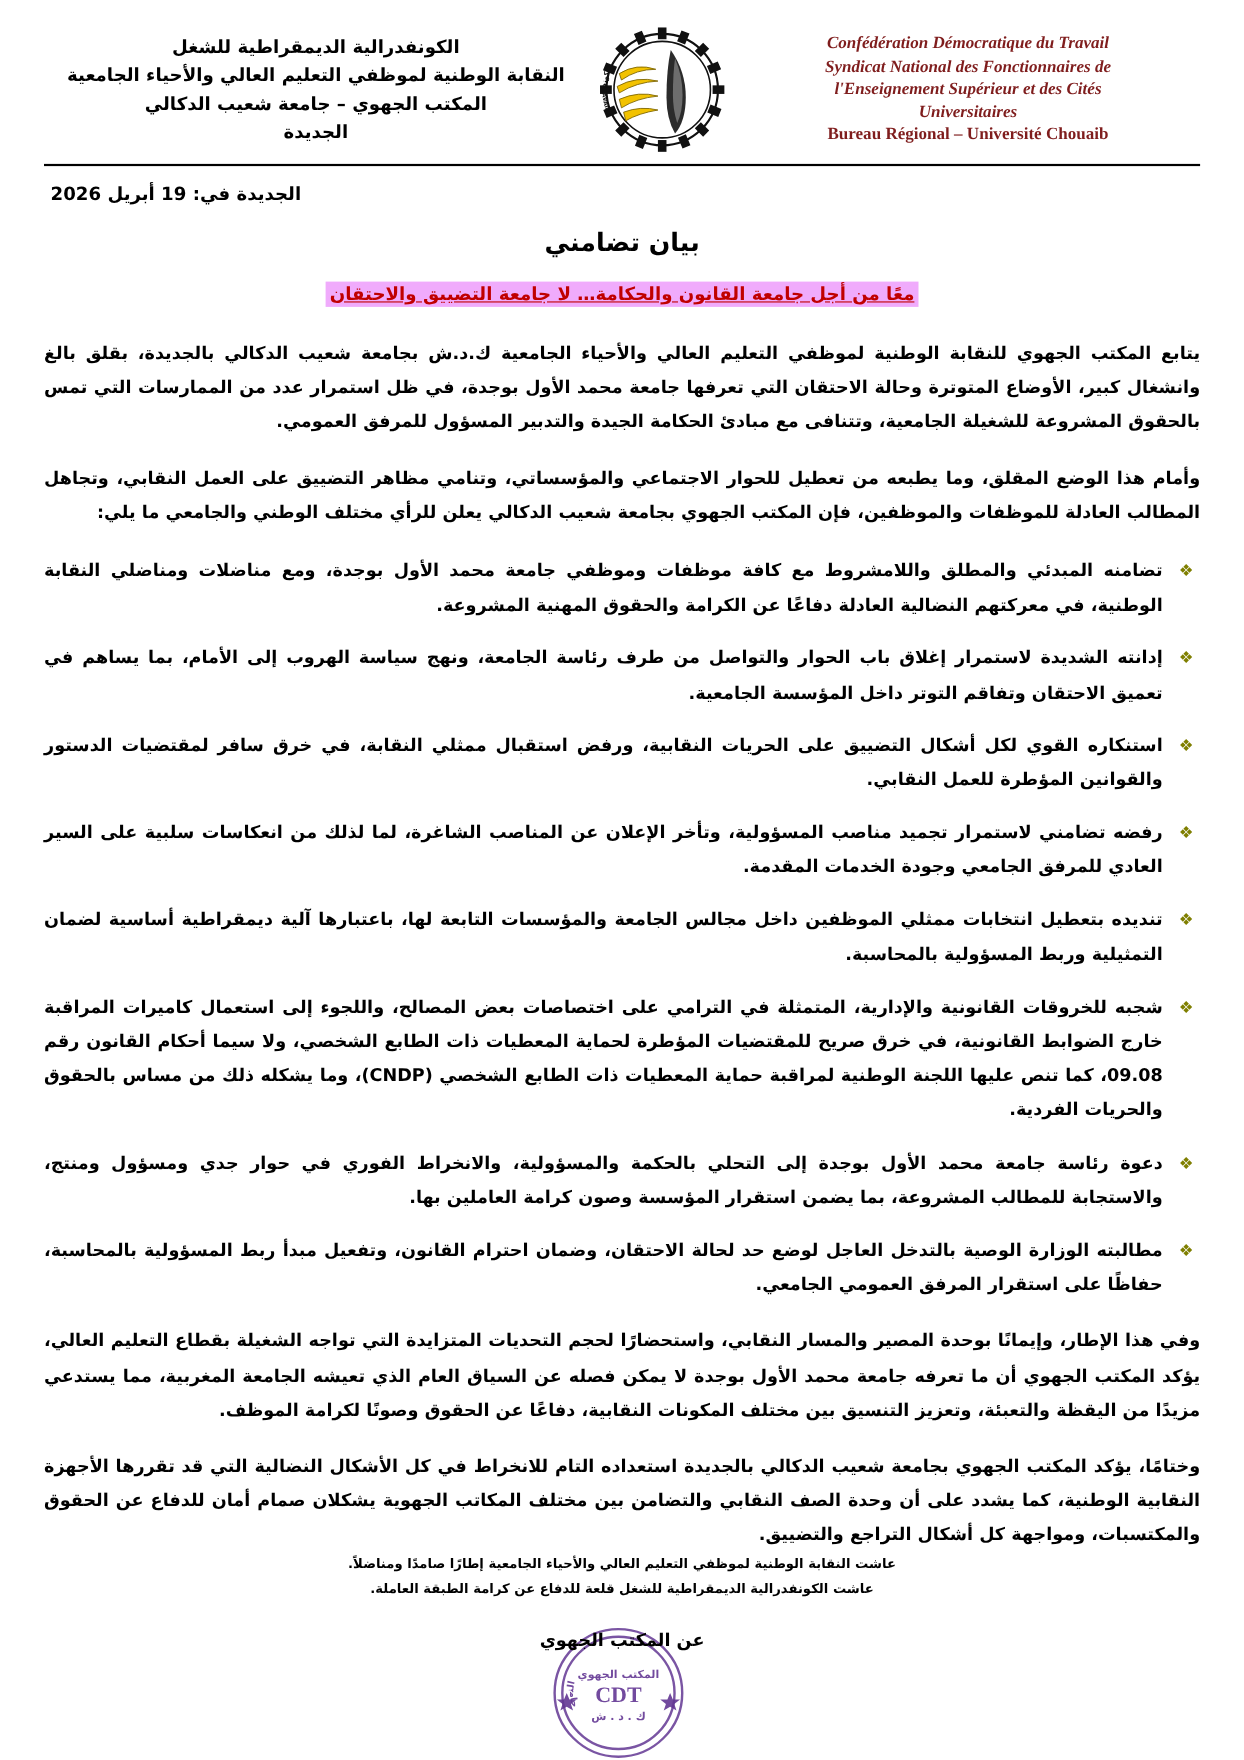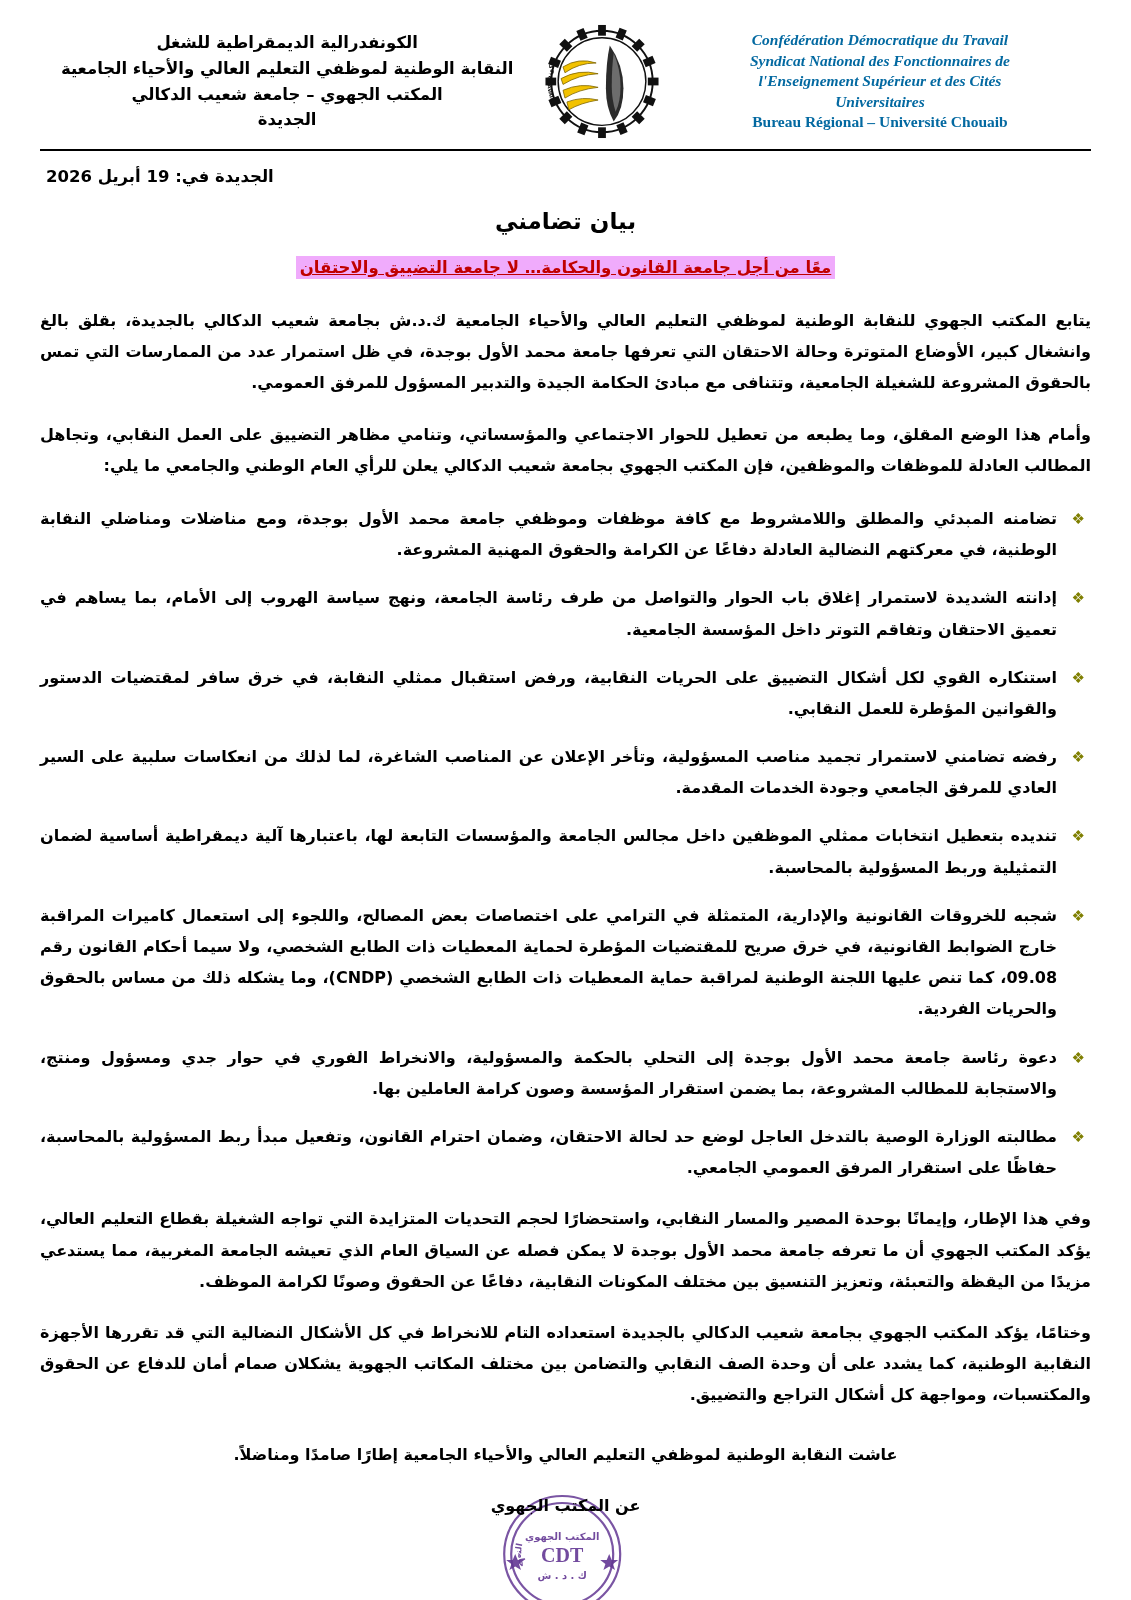--- a/index.html
+++ b/index.html
@@ -33,21 +33,21 @@
   }
   .header-left {
     width: 39%;
     text-align: center;
     direction: ltr;
     font-family: "Liberation Serif", serif;
     font-weight: bold;
     font-style: italic;
     font-size: 15.5px;
     line-height: 1.33;
-    color: #0369a1;
+    color: #7f1d1d;
   }
   .header-left .plain {
     font-style: normal;
   }
   .header-right {
     width: 46%;
     text-align: center;
     direction: rtl;
     font-family: "DejaVu Sans", sans-serif;
     font-weight: bold;
@@ -129,23 +129,22 @@
     position: absolute;
     right: 6px;
     top: 2px;
     color: #7f7f00;
     font-size: 15px;
     line-height: 1.9;
   }
 
   
   .closing {
-    margin-top: 30px;
-    text-align: center;
-    font-size: 16px;
+    text-align: center;
+    font-size: 12px;
     font-weight: bold;
     line-height: 1.85;
   }
   .signature {
     margin-top: 26px;
     text-align: center;
     font-size: 16px;
     font-weight: bold;
     position: relative;
     height: 150px;
@@ -243,21 +242,21 @@
 
   <div class="date-line">الجديدة في: 19 أبريل 2026</div>
 
   <div class="doc-title">بيان تضامني</div>
 
   <div class="slogan-wrap">
     <span class="slogan">معًا من أجل جامعة القانون والحكامة… لا جامعة التضييق والاحتقان</span>
   </div>
 
   <div class="para first">يتابع المكتب الجهوي للنقابة الوطنية لموظفي التعليم العالي والأحياء الجامعية ك.د.ش بجامعة شعيب الدكالي بالجديدة، بقلق بالغ وانشغال كبير، الأوضاع المتوترة وحالة الاحتقان التي تعرفها جامعة محمد الأول بوجدة، في ظل استمرار عدد من الممارسات التي تمس بالحقوق المشروعة للشغيلة الجامعية، وتتنافى مع مبادئ الحكامة الجيدة والتدبير المسؤول للمرفق العمومي.</div>
-  <div class="para">وأمام هذا الوضع المقلق، وما يطبعه من تعطيل للحوار الاجتماعي والمؤسساتي، وتنامي مظاهر التضييق على العمل النقابي، وتجاهل المطالب العادلة للموظفات والموظفين، فإن المكتب الجهوي بجامعة شعيب الدكالي يعلن للرأي العام الوطني والجامعي ما يلي:</div>
+  <div class="para">وأمام هذا الوضع المقلق، وما يطبعه من تعطيل للحوار الاجتماعي والمؤسساتي، وتنامي مظاهر التضييق على العمل النقابي، وتجاهل المطالب العادلة للموظفات والموظفين، فإن المكتب الجهوي بجامعة شعيب الدكالي يعلن للرأي مختلف الوطني والجامعي ما يلي:</div>
 
   <ul class="points">
     <li>
       <span class="bullet">❖</span>
       <span>تضامنه المبدئي والمطلق واللامشروط مع كافة موظفات وموظفي جامعة محمد الأول بوجدة، ومع مناضلات ومناضلي النقابة الوطنية، في معركتهم النضالية العادلة دفاعًا عن الكرامة والحقوق المهنية المشروعة.</span>
     </li>
     <li>
       <span class="bullet">❖</span>
       <span>إدانته الشديدة لاستمرار إغلاق باب الحوار والتواصل من طرف رئاسة الجامعة، ونهج سياسة الهروب إلى الأمام، بما يساهم في تعميق الاحتقان وتفاقم التوتر داخل المؤسسة الجامعية.</span>
     </li>
@@ -285,20 +284,21 @@
       <span class="bullet">❖</span>
       <span>مطالبته الوزارة الوصية بالتدخل العاجل لوضع حد لحالة الاحتقان، وضمان احترام القانون، وتفعيل مبدأ ربط المسؤولية بالمحاسبة، حفاظًا على استقرار المرفق العمومي الجامعي.</span>
     </li>
   </ul>
 
   <div class="para">وفي هذا الإطار، وإيمانًا بوحدة المصير والمسار النقابي، واستحضارًا لحجم التحديات المتزايدة التي تواجه الشغيلة بقطاع التعليم العالي، يؤكد المكتب الجهوي أن ما تعرفه جامعة محمد الأول بوجدة لا يمكن فصله عن السياق العام الذي تعيشه الجامعة المغربية، مما يستدعي مزيدًا من اليقظة والتعبئة، وتعزيز التنسيق بين مختلف المكونات النقابية، دفاعًا عن الحقوق وصونًا لكرامة الموظف.</div>
   <div class="para">وختامًا، يؤكد المكتب الجهوي بجامعة شعيب الدكالي بالجديدة استعداده التام للانخراط في كل الأشكال النضالية التي قد تقررها الأجهزة النقابية الوطنية، كما يشدد على أن وحدة الصف النقابي والتضامن بين مختلف المكاتب الجهوية يشكلان صمام أمان للدفاع عن الحقوق والمكتسبات، ومواجهة كل أشكال التراجع والتضييق.</div>
 
   <div class="closing">
     <div>عاشت النقابة الوطنية لموظفي التعليم العالي والأحياء الجامعية إطارًا صامدًا ومناضلاً.</div>
+    <div>عاشت الكونفدرالية الديمقراطية للشغل قلعة للدفاع عن كرامة الطبقة العاملة.</div>
   </div>
 
   <div class="signature">
     <span class="sign-label">عن المكتب الجهوي</span>
     <svg class="stamp" width="190" height="140" viewBox="0 0 190 140" aria-hidden="true">
       <g fill="none" stroke="#5b2d8e" stroke-width="2.2" opacity="0.85">
         <circle cx="95" cy="72" r="58"></circle>
         <circle cx="95" cy="72" r="51"></circle>
       </g>
       <defs>

